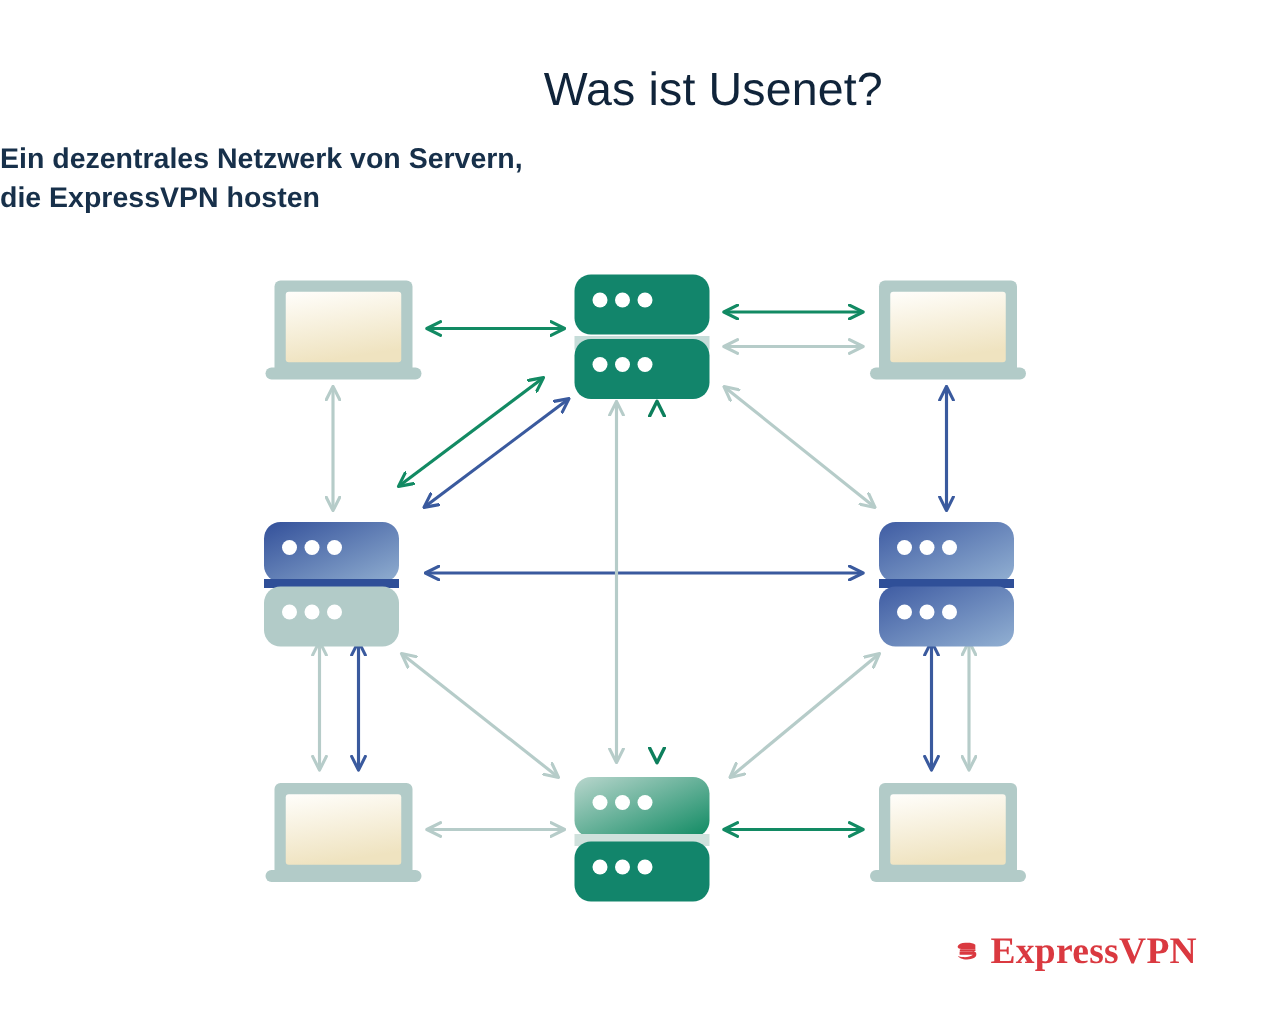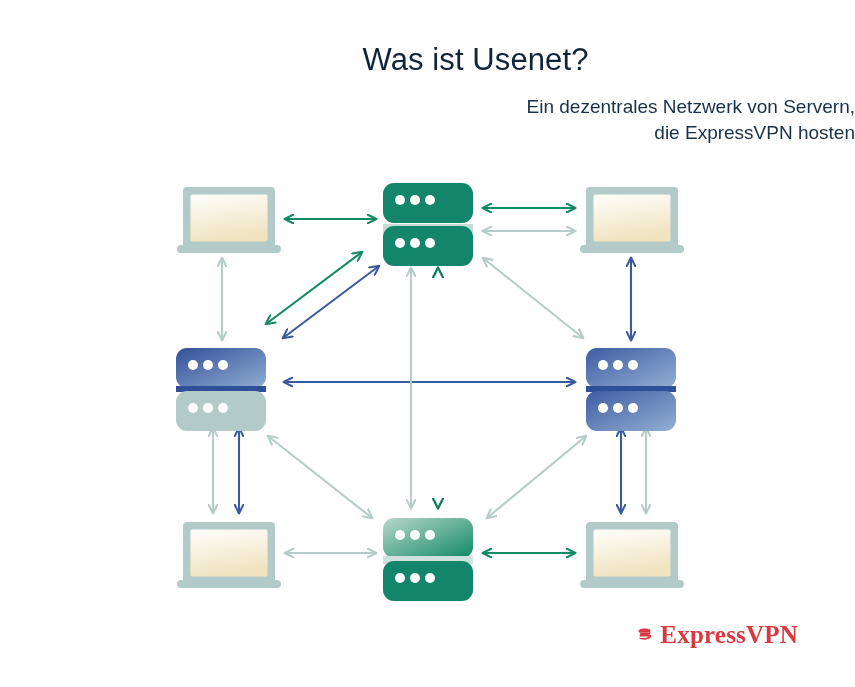--- a/index.html
+++ b/index.html
@@ -30,24 +30,24 @@
     font-weight: 400;
     color: #10243a;
     letter-spacing: 0.1px;
     padding-left: 48px;
   }
   .subtitle {
     position: absolute;
     left: 0;
     top: 94px;
     width: 855px;
-    text-align: right;
+    text-align: left;
     font-size: 19px;
     line-height: 26px;
-    font-weight: 400;
+    font-weight: 700;
     color: #17304a;
   }
   .subtitle .l2 { display: block; }
   #diagram {
     position: absolute;
     left: 0;
     top: 0;
     width: 855px;
     height: 687px;
   }

